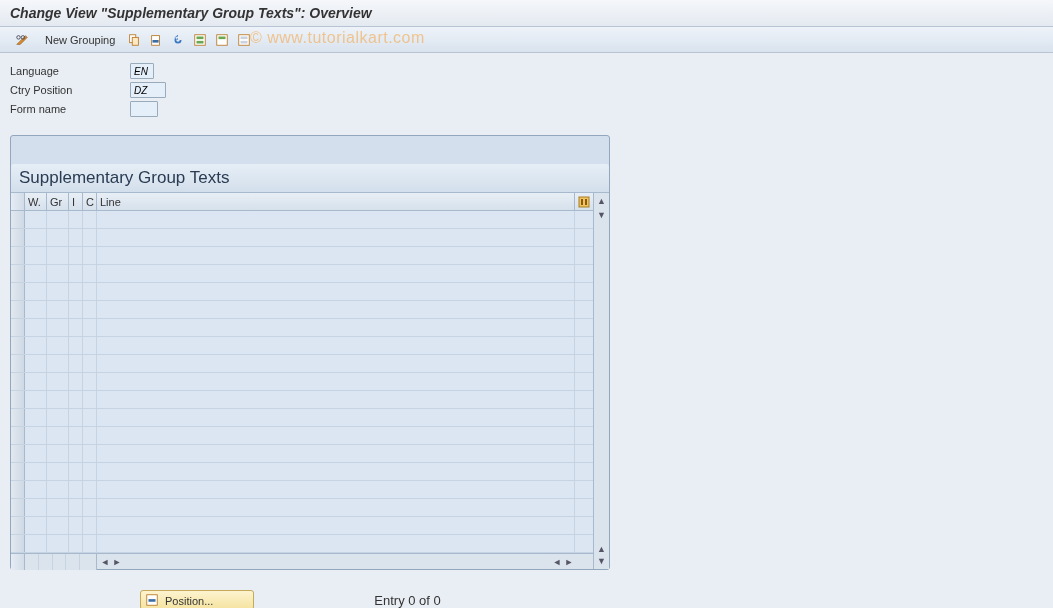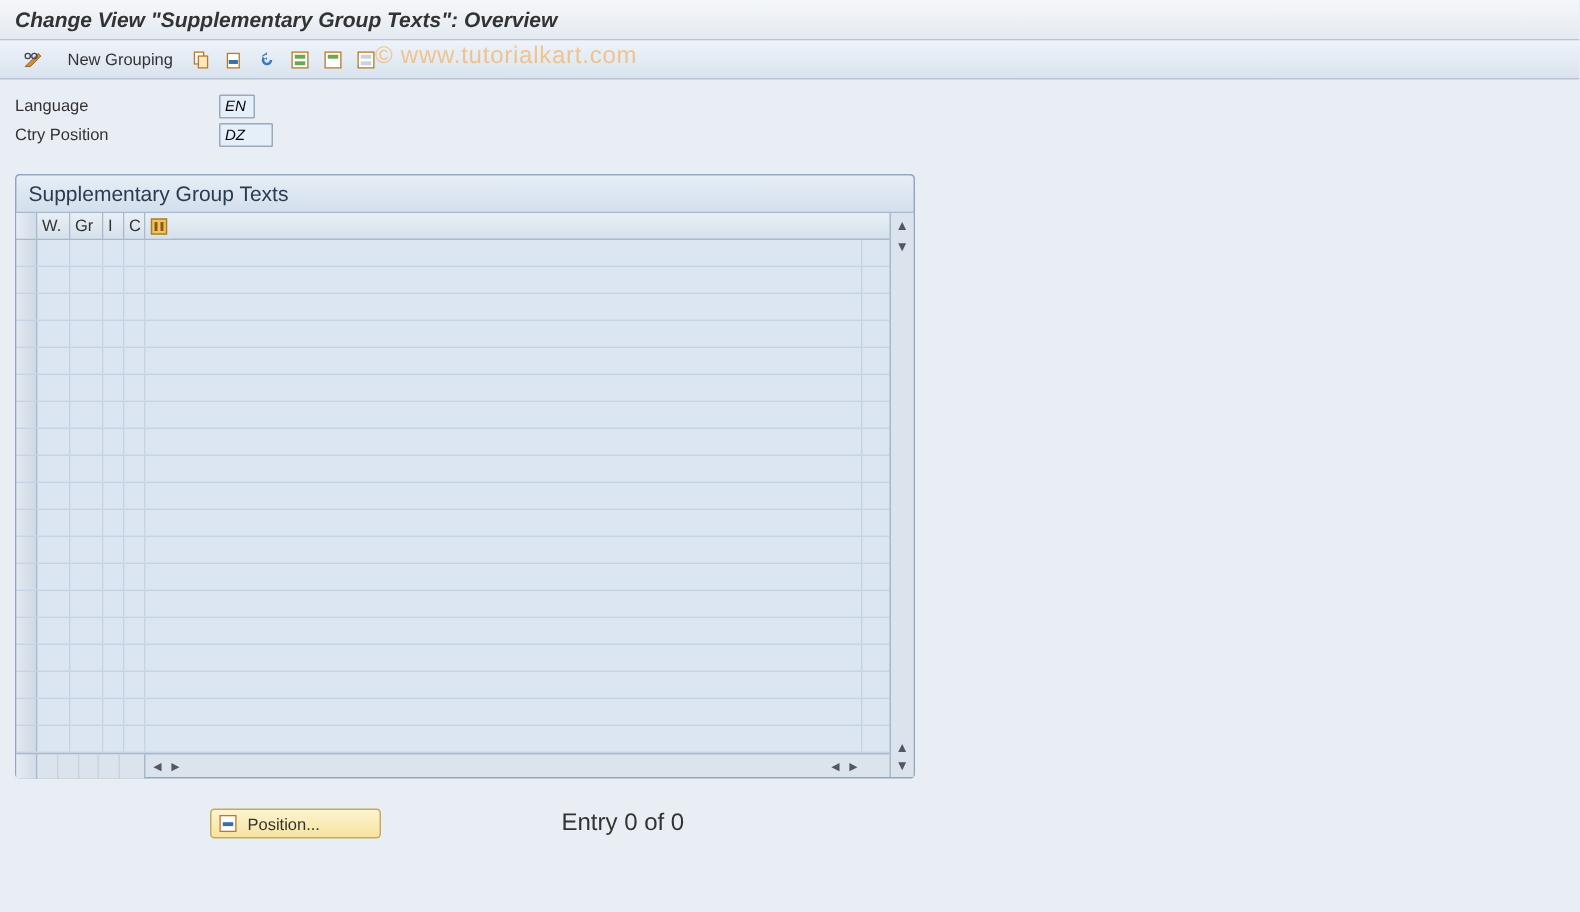--- a/index.html
+++ b/index.html
@@ -58,21 +58,20 @@
       letter-spacing: 0.5px;
       pointer-events: none;
     }
     .content {
       padding: 10px;
     }
     .field-row {
       display: flex;
       align-items: center;
       margin-bottom: 3px;
-      gap: 16px;
     }
     .field-label {
       width: 120px;
       font-size: 11px;
     }
     .field-input {
       border: 1px solid #9ab;
       background: #e4effa;
       border-radius: 1px;
       height: 16px;
@@ -84,25 +83,26 @@
     .field-input.ro { background: #e4effa; }
     .table-panel {
       margin-top: 18px;
       border: 1px solid #92a6bd;
       background: #d3dfec;
       width: 600px;
       border-radius: 3px;
     }
     .table-title {
       padding: 4px 8px;
-      font-size: 14px;
+      font-size: 17px;
       color: #2a3b52;
       background: linear-gradient(#e6eef6, #d3dfec);
       border-bottom: 1px solid #a7b9cc;
       border-radius: 3px 3px 0 0;
+      margin-top: 28px;
     }
     .table-scroll {
       position: relative;
       display: flex;
     }
     .table-body {
       flex: 1;
     }
     .col-header-row {
       display: flex;
@@ -193,21 +193,21 @@
     .position-btn {
       display:flex; align-items:flex-end;
       border:1px solid #c6a95a;
       background: linear-gradient(#fdf4cf,#f5e3a0);
       border-radius:3px;
       padding:2px 40px 2px 4px;
       cursor:pointer;
       gap:6px;
       height:20px;
     }
-    .entry-status { font-size: 16px; }
+    .entry-status { font-size: 13px; }
   </style>
 </head>
 <body>
 
 <div class="title-bar">Change View "Supplementary Group Texts": Overview</div>
 
 <div class="toolbar">
   <span class="toolbar-btn">
     <svg class="icon-svg" viewBox="0 0 16 16">
       <path d="M2 13 L4 11 L12 3 L14 5 L6 13 L2 13 Z" fill="#d98b2e" stroke="#7a5116" stroke-width="0.6"></path>
@@ -260,32 +260,37 @@
 
 <div class="content">
 
   <div class="field-row">
     <div class="field-label">Language</div>
     <input class="field-input ro" style="width: 24px;" readonly="" value="EN">
   </div>
   <div class="field-row">
     <div class="field-label">Ctry Position</div>
     <input class="field-input ro" style="width: 36px;" readonly="" value="DZ">
+  </div>
+  <div class="field-row">
+    <div class="field-label">Form name</div>
+    <input class="field-input" style="width: 28px;" value="">
   </div>
 
   <div class="table-panel">
     <div class="table-title">Supplementary Group Texts</div>
     <div class="table-scroll">
       <div class="table-body">
         <div class="col-header-row">
           <div class="sel-col"></div>
           <div class="col-h col-w">W.</div>
           <div class="col-h col-gr">Gr</div>
           <div class="col-h col-i">I</div>
           <div class="col-h col-c">C</div>
+          <div class="col-h col-line">Line</div>
           <div class="col-h col-cfg" style="border-right:0;">
             <svg width="12" height="12" viewBox="0 0 12 12">
               <rect x="1" y="1" width="10" height="10" fill="#f2c361" stroke="#a77f25"></rect>
               <rect x="3" y="3" width="2" height="6" fill="#8a5a10"></rect>
               <rect x="7" y="3" width="2" height="6" fill="#8a5a10"></rect>
             </svg>
           </div>
         </div>
 
         <div id="rows">

